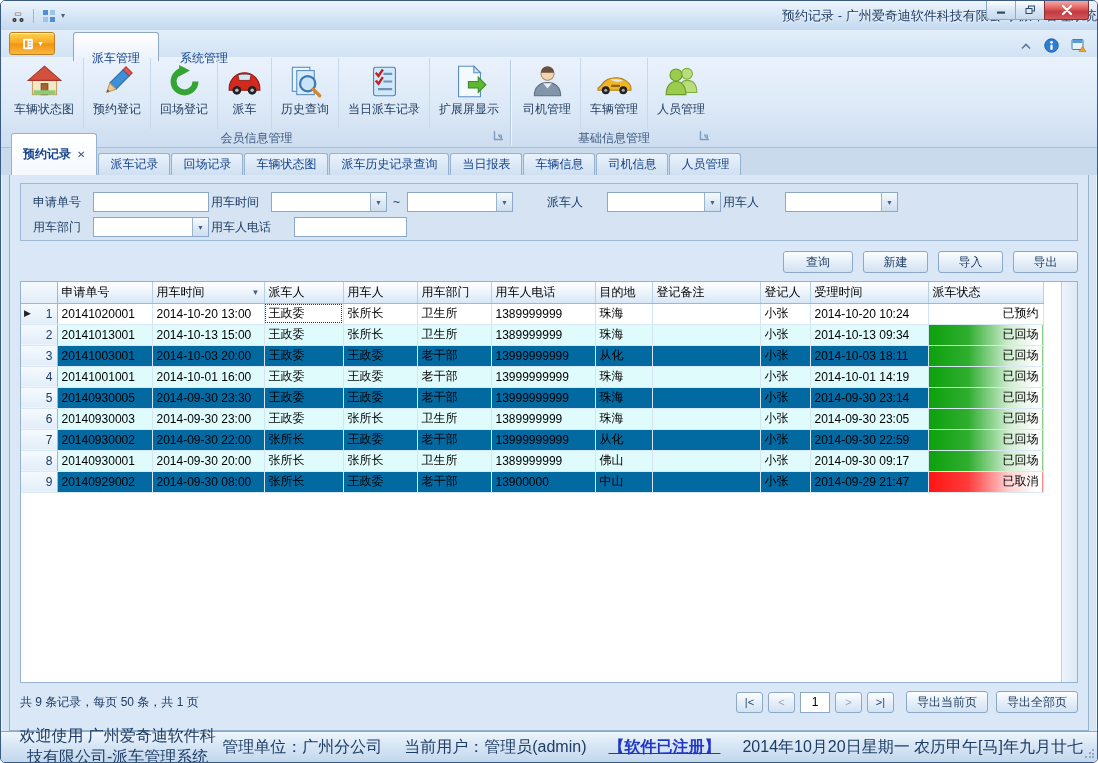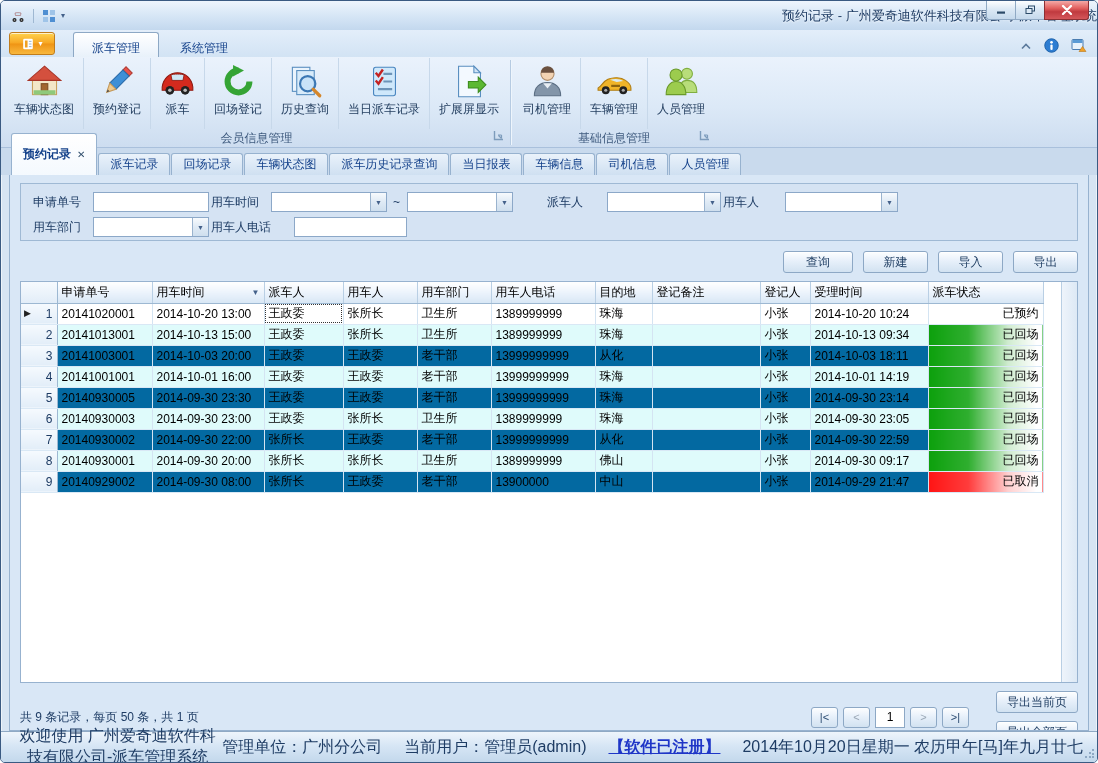--- a/index.html
+++ b/index.html
@@ -28,21 +28,21 @@
 
   
   .ribbon-tabrow { height:27px; flex:0 0 27px; display:flex; align-items:flex-end; position:relative;
     background:linear-gradient(#e3eefa,#d2e3f4); }
   .app-button { width:46px; height:23px; margin:0 0 2px 8px; border-radius:3px; border:1px solid #c07c1c;
     background:linear-gradient(#ffd34e,#f7a723 48%,#ef9414 52%,#f8b83e); display:flex; align-items:center;
     justify-content:center; gap:3px; box-shadow:inset 0 1px 0 rgba(255,255,255,.7); }
   .app-button svg { width:14px; height:14px; }
   .app-button .caret { color:#fff; }
   .rtabs { display:flex; margin-left:18px; height:25px; }
-  .rtab { padding:4px 18px; line-height:23px; font-size:12px; color:#15428b; margin-right:2px;
+  .rtab { padding:14px 18px; line-height:23px; font-size:12px; color:#15428b; margin-right:2px;
     border:1px solid transparent; border-bottom:none; border-radius:3px 3px 0 0; }
   .rtab.active { background:linear-gradient(#ffffff,#f2f7fd 60%,#e8f1fa); border-color:#8da8c5; }
   .ribbon-right { position:absolute; right:10px; bottom:4px; display:flex; align-items:center; gap:12px; }
   .ribbon-right svg { display:block; }
 
   
   .ribbon-body { height:91px; flex:0 0 91px; display:flex; padding:1px 4px 0;
     background:linear-gradient(#eaf2fc,#dce9f7 55%,#cdddf0); border-bottom:1px solid #a9c0dc; }
   .ribbon-group { display:flex; flex-direction:column; position:relative; }
   .rg-buttons { display:flex; flex:1; }
@@ -106,21 +106,21 @@
     background:linear-gradient(to right,#eef4fb,#dde9f5); border-left:1px solid #b9cfe4; }
 
   
   .footer-row { margin:8px 10px 0; display:flex; align-items:center; font-size:12px; color:#1e3c64; }
   .pager { display:flex; align-items:center; gap:5px; margin-left:auto; }
   .pbtn { width:27px; height:21px; display:flex; align-items:center; justify-content:center; font-size:11px;
     color:#2a4a70; border:1px solid #8da8c5; border-radius:3px;
     background:linear-gradient(#fdfeff,#e7f0fa 45%,#d2e2f1); }
   .pbtn.dim { color:#9aa7b5; }
   .page-input { width:30px; height:21px; text-align:center; border:1px solid #8da8c5; font-size:12px; font-family:inherit; }
-  .export-group { display:flex; gap:8px; margin-left:27px;flex-direction:column; }
+  .export-group { display:flex; gap:8px; margin-left:12px; }
 
   
   .statusbar { height:31px; flex:0 0 31px; display:flex; align-items:center; padding:0 14px 0 12px;
     background:linear-gradient(#eef5fc,#d7e6f5 45%,#c3d8ec); border-top:1px solid #8fa9c4;
     font-size:16px; color:#1e3c64; position:relative;text-align:center; }
   .sb-right { margin-left:auto; display:flex; align-items:center; gap:22px; white-space:nowrap; }
   .sb-link { color:#1f36c7; text-decoration:underline; font-weight:bold; }
   .grip { position:absolute; right:3px; bottom:3px; width:10px; height:10px;
     background:radial-gradient(circle at 2px 8px,#8fa9c4 1px,transparent 1.5px),
                radial-gradient(circle at 6px 8px,#8fa9c4 1px,transparent 1.5px),
@@ -233,38 +233,38 @@
                   <polygon points="12,22 20,22 16,30" fill="#f0c98c" stroke="#c49a5c"></polygon>
                   <polygon points="15,27.5 17,27.5 16,30" fill="#444"></polygon>
                 </g>
               </svg>
             </span>
             <span class="lbl">预约登记</span>
           </div>
           <div class="rbtn">
             <span class="ricon">
               <svg viewBox="0 0 32 32">
+                <path d="M26 16 A10 10 0 1 1 16 6" fill="none" stroke="#35a435" stroke-width="5.5"></path>
+                <polygon points="11,1 21,6 11,11.5" fill="#35a435"></polygon>
+              </svg>
+            </span>
+            <span class="lbl">回场登记</span>
+          </div>
+          <div class="rbtn">
+            <span class="ricon">
+              <svg viewBox="0 0 32 32">
                 <path d="M2 21 C3 13 9 8 16 8 C23 8 29 13 30 21 L30 24 L2 24 Z" fill="#d42a1e" stroke="#8e1a12"></path>
                 <path d="M10 10 C12 9 20 9 22 10 L21 15 L11 15 Z" fill="#cfe6f5" stroke="#8e1a12" stroke-width="0.8"></path>
                 <circle cx="9" cy="24" r="4" fill="#222"></circle>
                 <circle cx="9" cy="24" r="1.6" fill="#bbb"></circle>
                 <circle cx="23" cy="24" r="4" fill="#222"></circle>
                 <circle cx="23" cy="24" r="1.6" fill="#bbb"></circle>
               </svg>
             </span>
             <span class="lbl">派车</span>
-          </div>
-          <div class="rbtn">
-            <span class="ricon">
-              <svg viewBox="0 0 32 32">
-                <path d="M26 16 A10 10 0 1 1 16 6" fill="none" stroke="#35a435" stroke-width="5.5"></path>
-                <polygon points="11,1 21,6 11,11.5" fill="#35a435"></polygon>
-              </svg>
-            </span>
-            <span class="lbl">回场登记</span>
           </div>
           <div class="rbtn">
             <span class="ricon">
               <svg viewBox="0 0 32 32">
                 <rect x="4" y="3" width="16" height="22" fill="#eaf4fd" stroke="#5a8fc0"></rect>
                 <rect x="8" y="6" width="16" height="22" fill="#d8ebfa" stroke="#5a8fc0"></rect>
                 <circle cx="18" cy="18" r="7" fill="rgba(190,220,245,.55)" stroke="#3c78b4" stroke-width="2"></circle>
                 <line x1="23" y1="23" x2="29" y2="29" stroke="#d4862a" stroke-width="3" stroke-linecap="round"></line>
               </svg>
             </span>

